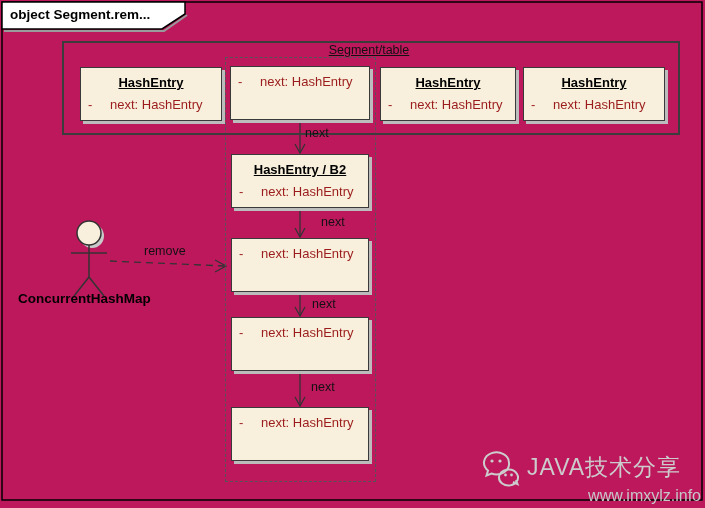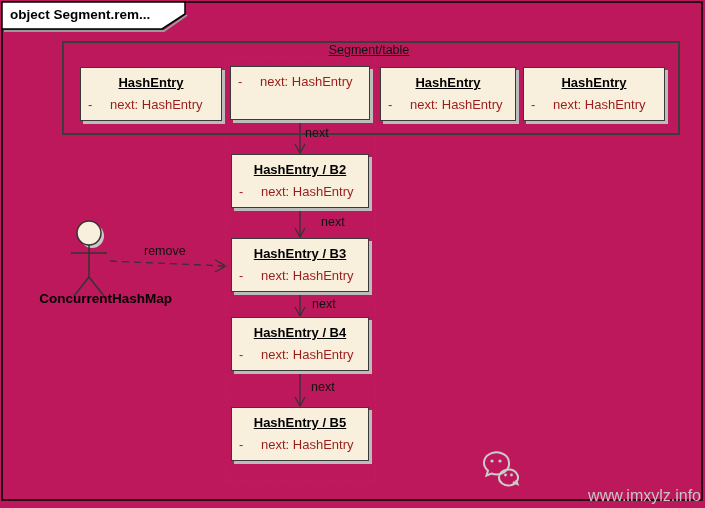--- a/index.html
+++ b/index.html
@@ -34,21 +34,21 @@
     text-align:center;font-weight:bold;font-size:13px;color:#000;
     text-decoration:underline;margin-top:7px;
   }
   .entry-attr{
     margin-top:7px;padding-left:7px;font-size:13px;color:#9b1c1c;
     display:flex;align-items:baseline;
   }
   .entry-attr .vis{width:22px;display:inline-block;}
   
   .actor-label{
-    position:absolute;left:18px;top:291px;width:154px;text-align:right;
+    position:absolute;left:18px;top:291px;width:154px;text-align:left;
     font-weight:bold;font-size:13.5px;color:#000;z-index:3;
   }
   .msg-label{position:absolute;left:144px;top:244px;z-index:3;font-size:12.5px;color:#111;}
   
   .wm-brand{
     position:absolute;left:527px;top:452px;z-index:4;font-size:23px;
     color:#cccccc;letter-spacing:1px;white-space:nowrap;
   }
   .wm-url{
     position:absolute;right:4px;top:487px;z-index:4;font-size:16px;
@@ -138,35 +138,32 @@
   </div>
 
   <div class="entry" style="left:231px;top:154px;width:138px;">
     <div class="entry-title">HashEntry / B2</div>
     <div class="entry-attr">
       <span class="vis">-</span>
       <span>next:  HashEntry</span>
     </div>
   </div>
   <div class="entry" style="left:231px;top:238px;width:138px;">
-    <div class="entry-title">HashEntry / B3</div>
     <div class="entry-attr">
       <span class="vis">-</span>
       <span>next:  HashEntry</span>
     </div>
   </div>
   <div class="entry" style="left:231px;top:317px;width:138px;">
-    <div class="entry-title">HashEntry / B4</div>
     <div class="entry-attr">
       <span class="vis">-</span>
       <span>next:  HashEntry</span>
     </div>
   </div>
   <div class="entry" style="left:231px;top:407px;width:138px;">
-    <div class="entry-title">HashEntry / B5</div>
     <div class="entry-attr">
       <span class="vis">-</span>
       <span>next:  HashEntry</span>
     </div>
   </div>
 
   <div class="lbl" style="left:305px;top:126px;">next</div>
   <div class="lbl" style="left:321px;top:215px;">next</div>
   <div class="lbl" style="left:312px;top:297px;">next</div>
   <div class="lbl" style="left:311px;top:380px;">next</div>
@@ -179,15 +176,16 @@
       <path d="M 28 13 a 12.5 10.5 0 1 0 -21 7.5 l -1.5 5 l 5 -2 a 12.5 10.5 0 0 0 17.5 -10.5 z"></path>
       <path d="M 18 27 a 9.5 8 0 1 0 18 -3 a 9.5 8 0 0 0 -18 3 z m 17 3 l 1.5 4 l -4.5 -2"></path>
     </g>
     <g fill="#cccccc">
       <circle cx="11" cy="11" r="1.6"></circle>
         <circle cx="19" cy="11" r="1.6"></circle>
       <circle cx="24.5" cy="25" r="1.4"></circle>
         <circle cx="30.5" cy="25" r="1.4"></circle>
     </g>
   </svg>
+  <div class="wm-brand">JAVA技术分享</div>
   <div class="wm-url">www.imxylz.info</div>
 
 </div>
 
 </body></html>

